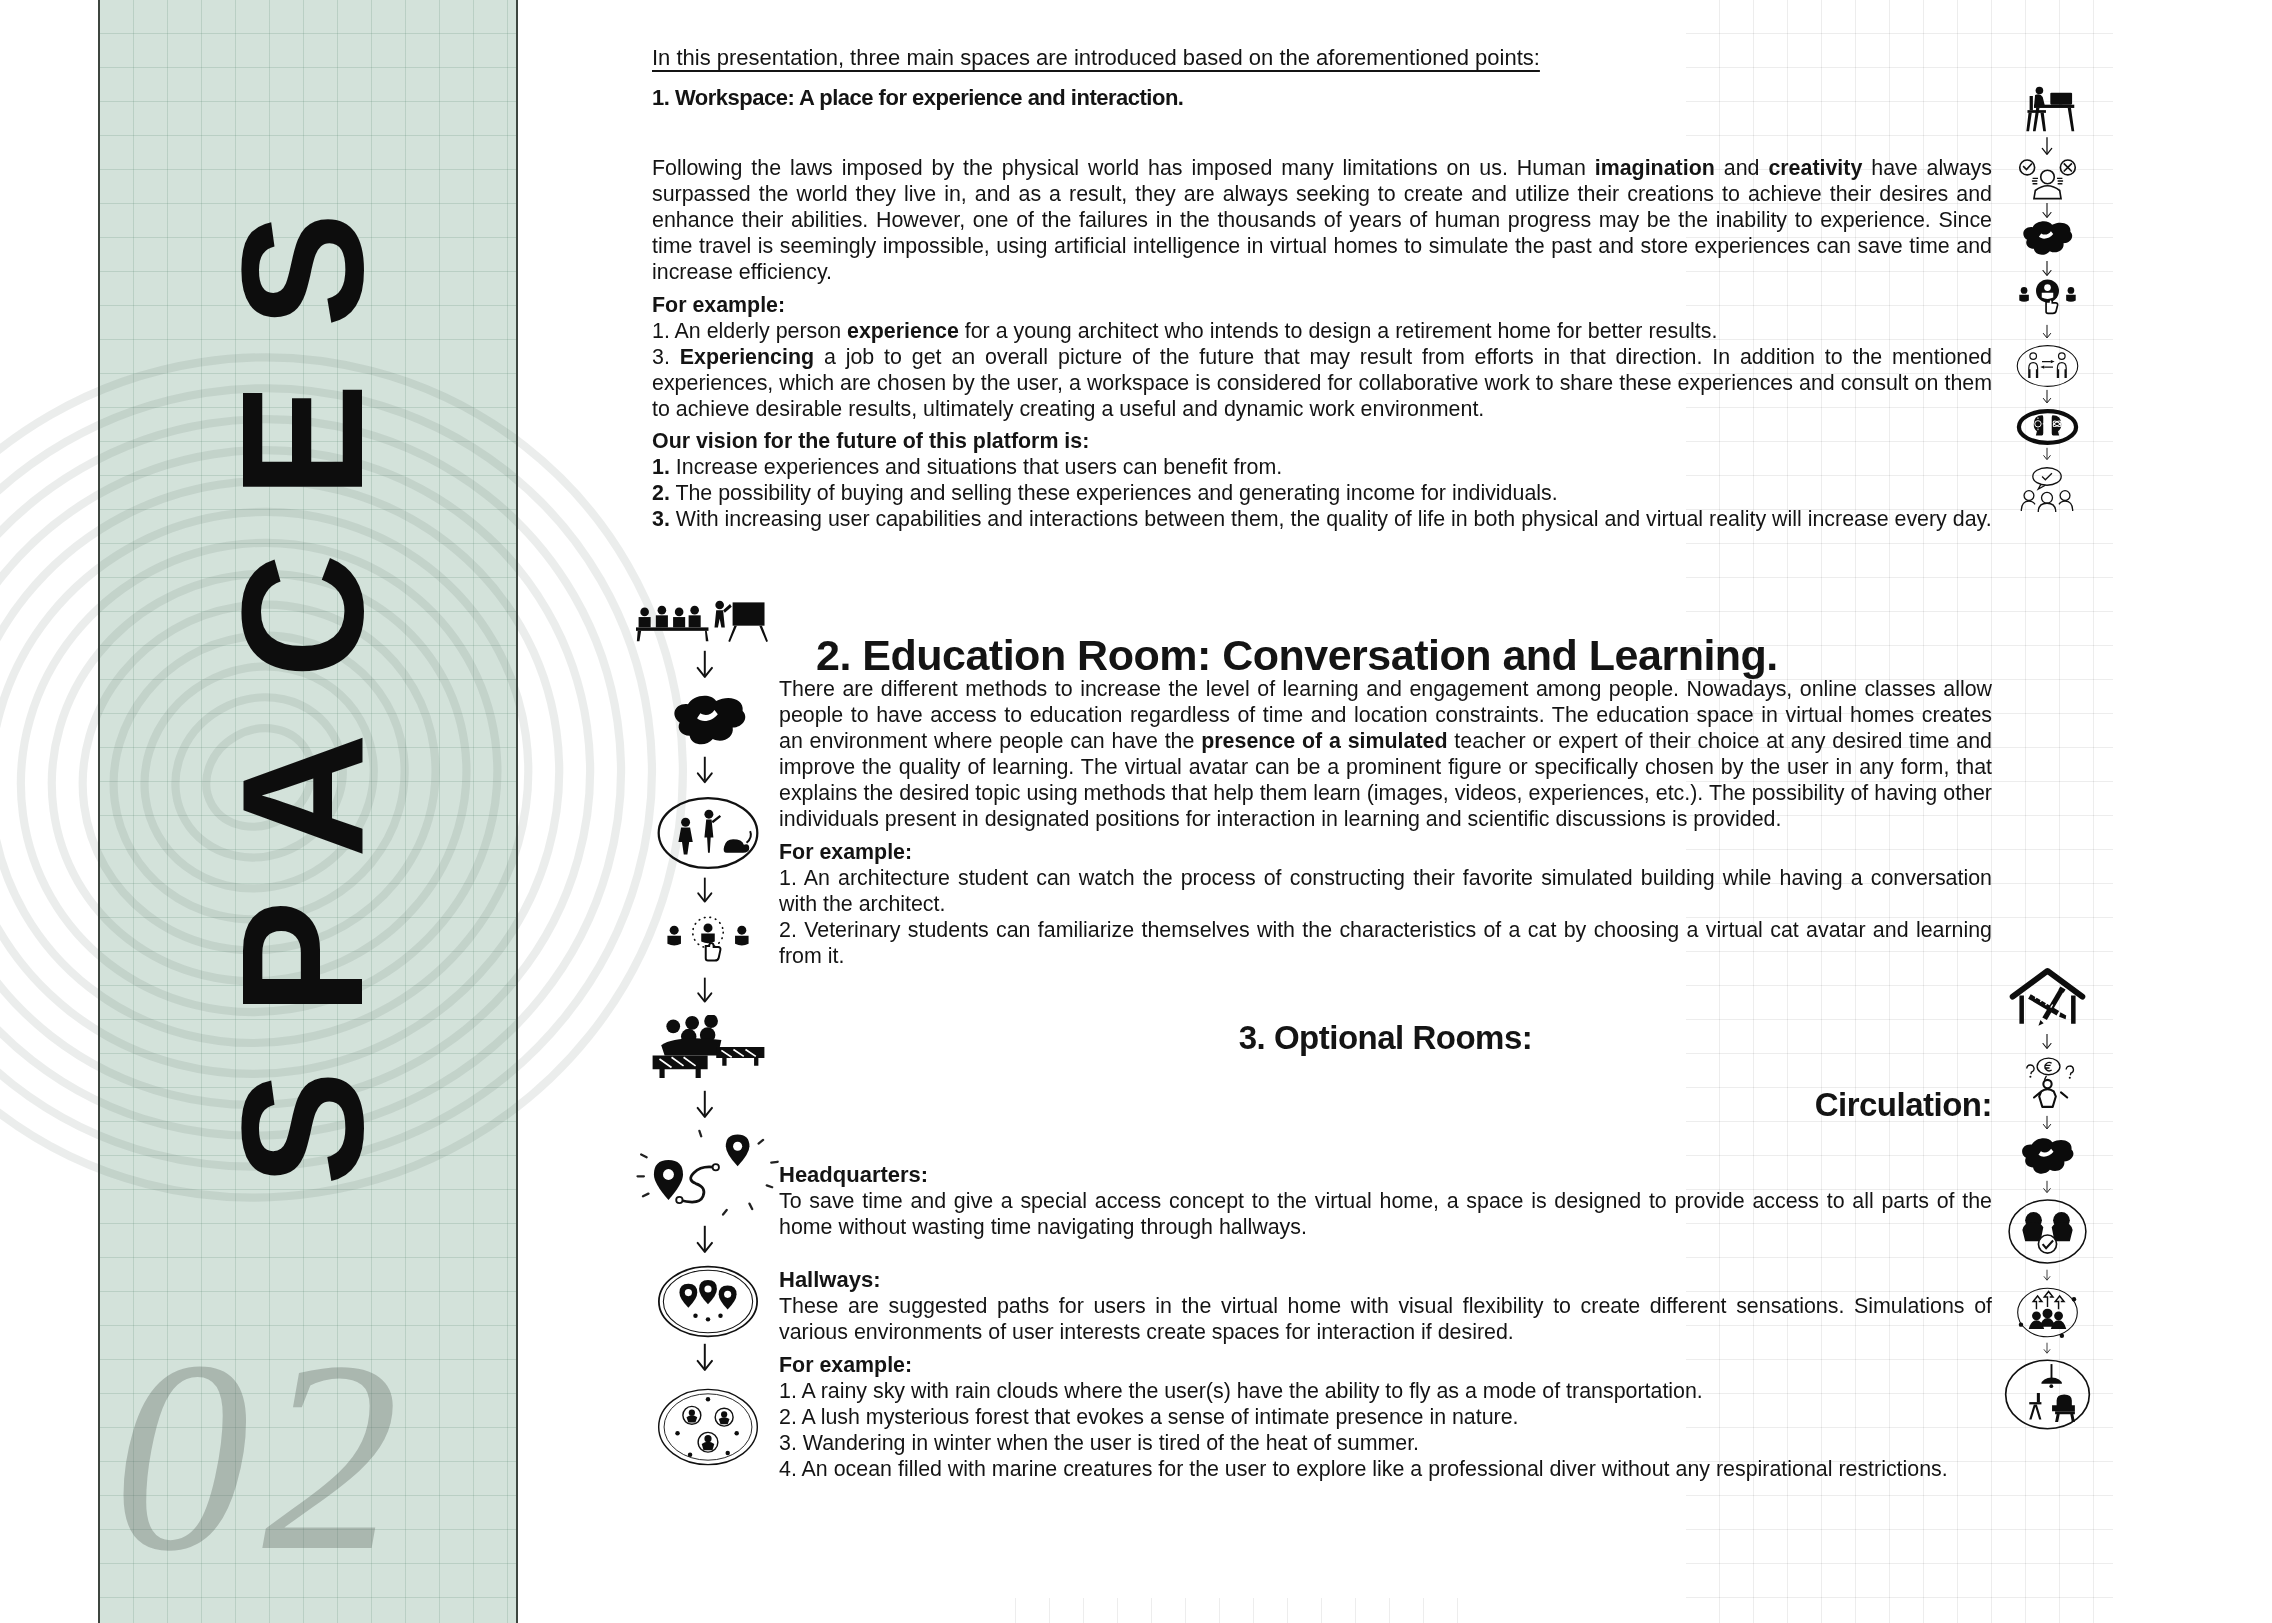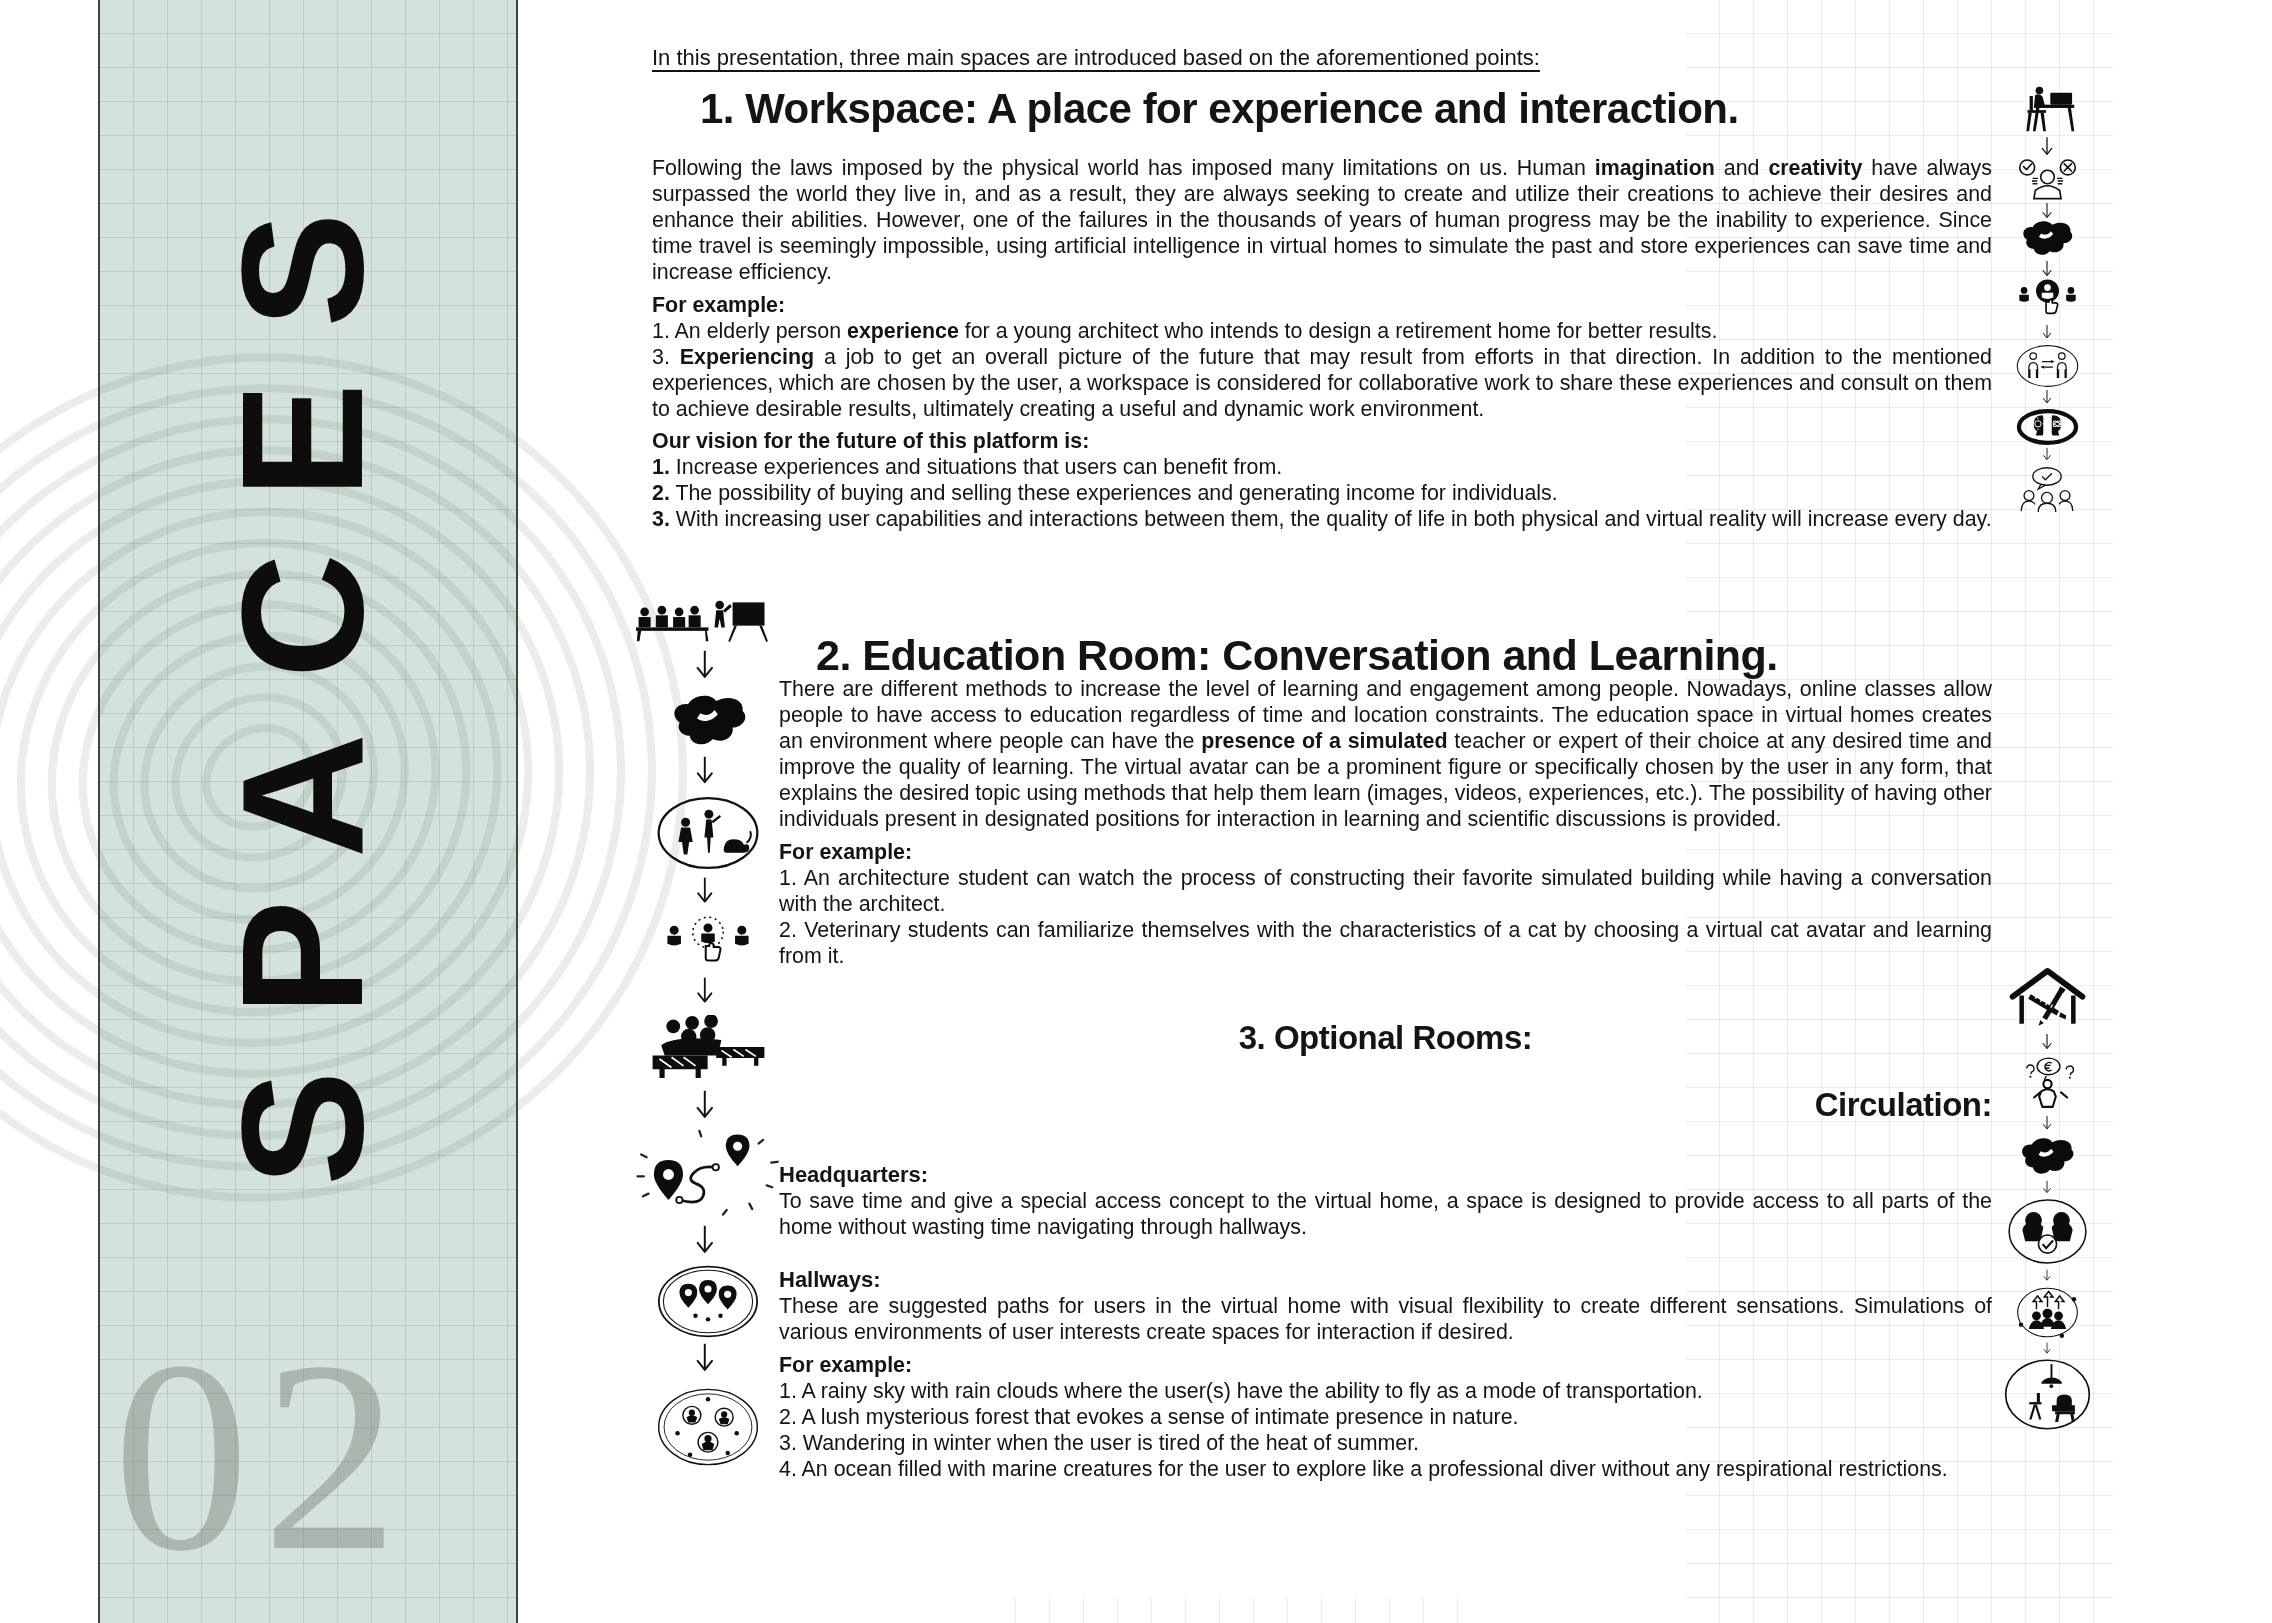--- a/index.html
+++ b/index.html
@@ -16,28 +16,28 @@
   .side-panel{position:absolute;left:98px;top:0;width:420px;height:1624px;
     background-color:#d3e2da;
     background-image:
       repeating-linear-gradient(to bottom, transparent 0 33px, rgba(95,140,118,0.22) 33px 34px),
       repeating-linear-gradient(to right,  transparent 0 33px, rgba(95,140,118,0.22) 33px 34px);
     border-left:2.7px solid #3d453f;border-right:2.7px solid #3d453f;box-sizing:border-box;}
   .spaces-vertical{position:absolute;left:216px;top:1186px;transform-origin:0 0;
     transform:rotate(-90deg);white-space:nowrap;font-size:173px;line-height:173px;
     font-weight:bold;letter-spacing:55px;color:#0d0d0d;}
   .section-number{position:absolute;left:113px;top:1320px;font-family:"Liberation Serif",serif;
-    font-size:273px;line-height:1;letter-spacing:12.7px;color:rgba(90,100,95,0.34);}
+    font-size:273px;line-height:1;letter-spacing:12.7px;color:rgba(90,100,95,0.34);font-style:italic;}
   
   .fingerprint{position:absolute;left:0;top:0;pointer-events:none;}
   
   .txt{position:absolute;text-align:justify;font-size:21.4px;line-height:26px;}
   .txt p{margin:0;}
   .intro{position:absolute;left:652px;top:45px;font-size:22px;text-decoration:underline;text-underline-offset:4.5px;}
-  .h1{position:absolute;left:652px;top:85px;font-size:42px;font-weight:bold;letter-spacing:-0.5px;margin-left:48px;}
+  .h1{position:absolute;left:652px;top:85px;font-size:22px;font-weight:bold;letter-spacing:-0.5px;}
   .h2{position:absolute;left:816px;top:604px;font-size:43px;font-weight:bold;letter-spacing:-0.5px;margin-top:27px;}
   #sec1{left:652px;top:155px;width:1340px;}
   #sec2{left:779px;top:676px;width:1213px;}
   #sec3{left:779px;top:1018px;width:1213px;}
   .fe{font-weight:bold;margin-top:7.3px !important;}
   .vision-label{font-weight:bold;margin-top:5.5px !important;}
   .h3{font-size:33px;font-weight:bold;letter-spacing:-0.5px;line-height:40px;margin:0 0 27px 0 !important;text-align:center;}
   .h4{font-size:33px;font-weight:bold;letter-spacing:-0.5px;line-height:40px;margin:22px 0 36px 0 !important;text-align:right;}
   .sublabel{font-weight:bold;font-size:22px;line-height:27px;text-align:left;}
   .mb28{margin-bottom:25.5px !important;}

